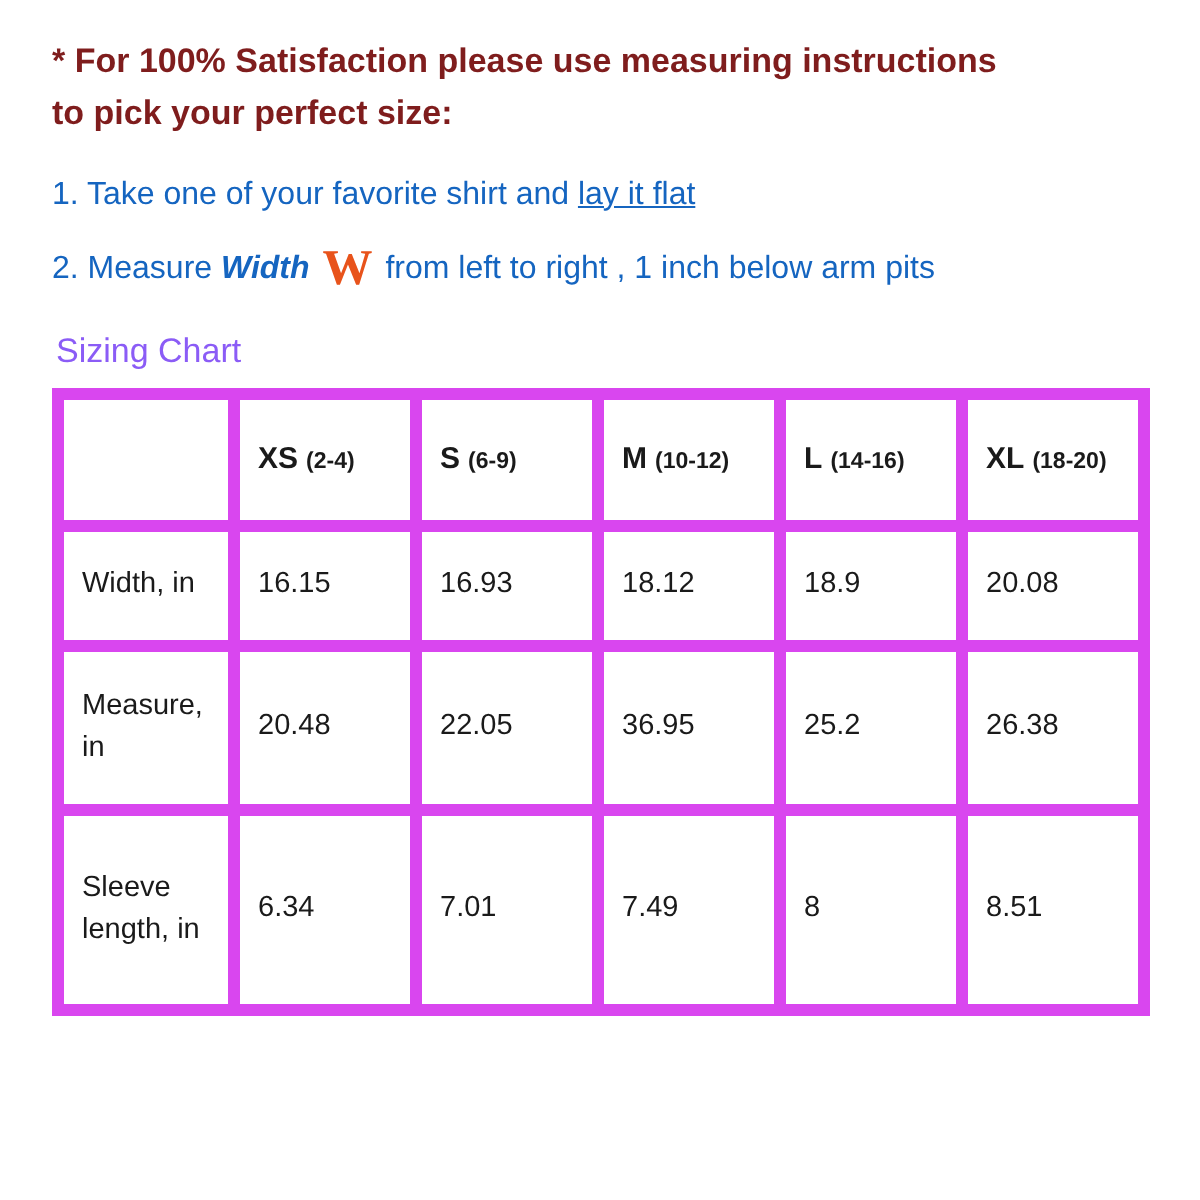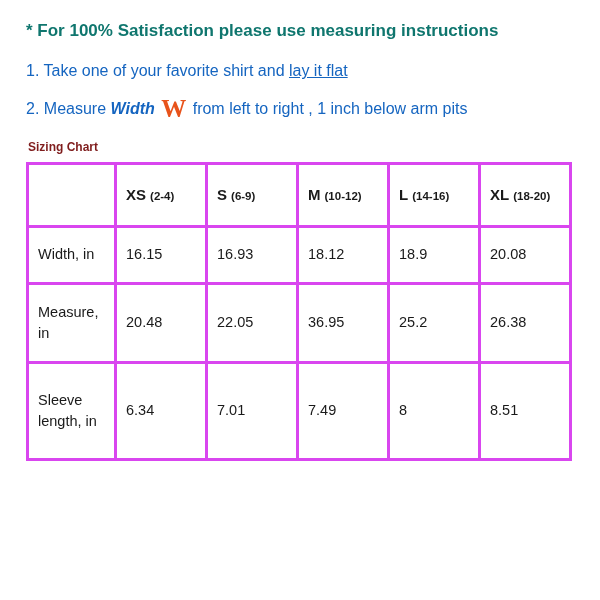--- a/index.html
+++ b/index.html
@@ -17,21 +17,21 @@
   .page {
     width: 600px;
     height: 600px;
     position: relative;
     box-sizing: border-box;
     padding: 18px 26px 0 26px;
   }
   .intro {
     font-size: 17px;
     font-weight: bold;
-    color: #0f766e;
+    color: #7f1d1d;
     line-height: 1.55;
     margin: 0 0 14px 0;
   }
   .step {
     font-size: 16px;
     color: #1565c0;
     line-height: 1.6;
     margin: 0 0 12px 0;
   }
   .step .bold {
@@ -55,32 +55,32 @@
     color: #3da5f0;
     font-weight: bold;
     font-size: 25px;
     line-height: 0;
     position: relative;
     top: 3px;
     padding: 0 3px;
     font-family: "Liberation Serif", serif;
   }
   .chart-title {
-    font-size: 12px;
-    font-weight: bold;
-    color: #7f1d1d;
+    font-size: 17px;
+    font-weight: normal;
+    color: #8b5cf6;
     margin: 18px 0 8px 2px;
   }
   table.sizing {
     border-collapse: collapse;
     width: 546px;
     table-layout: fixed;
   }
   table.sizing th, table.sizing td {
-    border: 3px solid #d946ef;
+    border: 6px solid #d946ef;
     padding: 8px 9px;
     font-size: 14.5px;
     color: #1a1a1a;
     text-align: left;
     vertical-align: middle;
     font-weight: normal;
     line-height: 1.45;
   }
   table.sizing thead th {
     height: 44px;
@@ -104,20 +104,21 @@
   tr.r2 td { height: 60px; }
   tr.r3 td { height: 78px; }
 </style>
 </head>
 <body>
 
 <div class="page">
 
   <div class="intro">
     <div>* For 100% Satisfaction please use measuring instructions</div>
+    <div>to pick your perfect size:</div>
   </div>
 
   <div class="step">
     <span>1.</span>
     <span>Take one of your favorite shirt and </span><span class="underline">lay it flat</span>
   </div>
 
   <div class="step">
     <span>2.</span>
     <span>Measure </span><span class="bold">Width</span>

